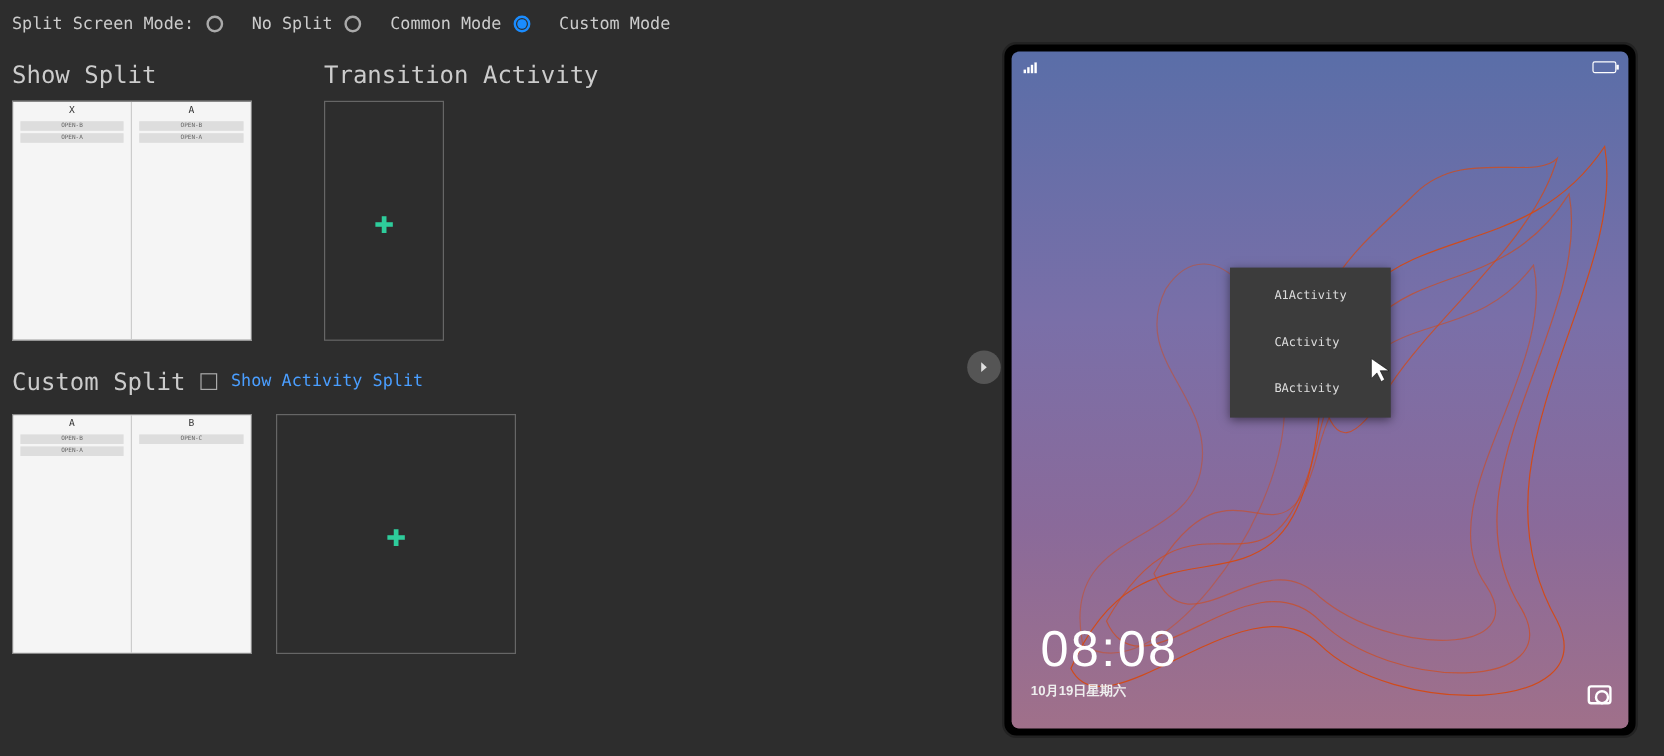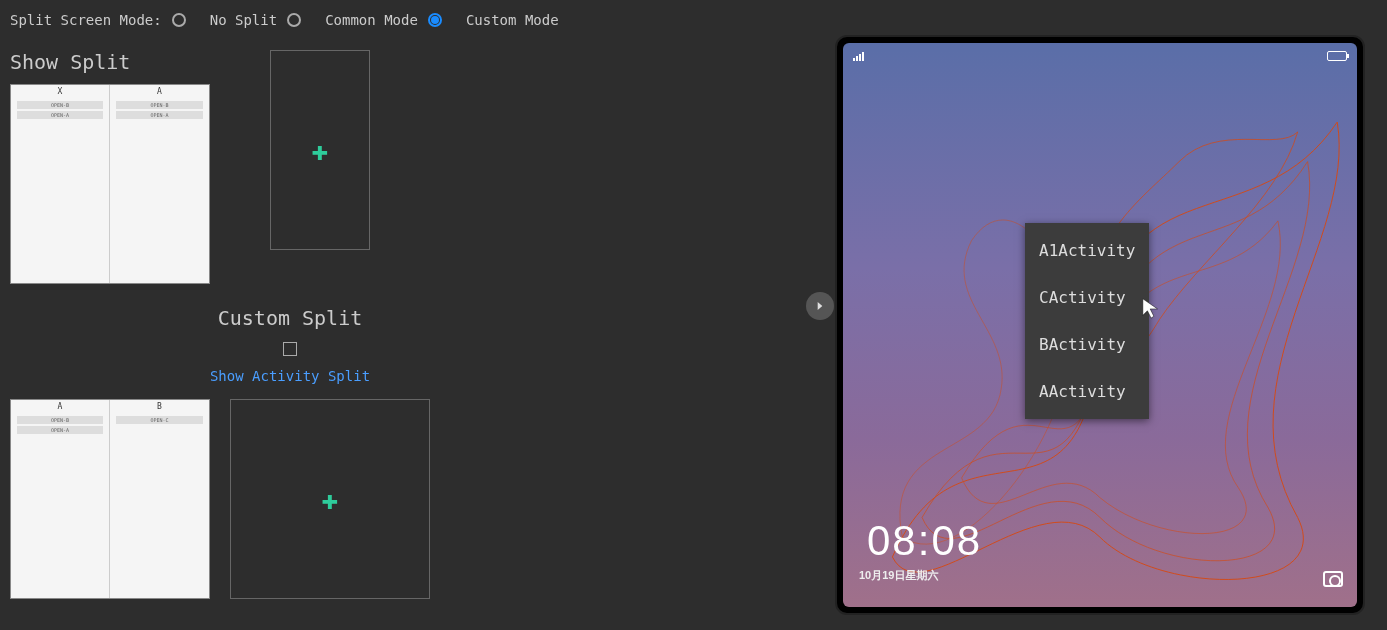--- a/index.html
+++ b/index.html
@@ -110,21 +110,20 @@
   color: #2ecc9b;
   font-size: 28px;
   font-weight: bold;
 }
 
 .custom-split-header {
   margin-top: 22px;
   display: flex;
   align-items: center;
   gap: 12px;
-  flex-direction: column;
 }
 .checkbox {
   width: 14px; height: 14px;
   border: 1px solid #aaa;
   display: inline-block;
   cursor: pointer;
 }
 .link {
   color: #4a9eff;
   cursor: pointer;
@@ -218,23 +217,23 @@
 
 .activity-menu {
   position: absolute;
   left: 182px;
   top: 180px;
   background: #3c3c3c;
   box-shadow: 0 2px 8px rgba(0,0,0,.5);
   padding: 4px 0;
 }
 .activity-item {
-  padding: 12px 12px;
+  padding: 12px 35px;
   color: #ddd;
-  font-size: 16px;
+  font-size: 10px;
   cursor: pointer;
   font-family: monospace;
   border: 2px solid transparent;
   white-space: nowrap;
 }
 .activity-item.selected {
   border: 2px solid #fff;
 }
 .cursor-arrow {
   position: absolute;
@@ -299,20 +298,21 @@
           <div class="half-bar">OPEN-A</div>
         </div>
         <div class="split-half">
           <div class="half-header">A</div>
           <div class="half-bar">OPEN-B</div>
           <div class="half-bar">OPEN-A</div>
         </div>
       </div>
     </div>
     <div class="transition-activity">
+      <div class="section-header">Transition Activity</div>
       <div class="add-panel">
         <span class="plus-icon">✚</span>
       </div>
     </div>
   </div>
 
   <div class="custom-split-header">
     <span class="section-header" style="margin-bottom:0">Custom Split</span>
     <span class="checkbox"></span>
     <span class="link">Show Activity Split</span>
@@ -370,19 +370,18 @@
       <span class="battery"></span>
     </div>
     <div class="clock">08:08</div>
     <div class="date-line">10月19日星期六</div>
     <div class="camera-icon"></div>
 
     <div class="activity-menu">
       <div class="activity-item">A1Activity</div>
       <div class="activity-item">CActivity</div>
       <div class="activity-item">BActivity</div>
-      <div class="activity-item">AActivity</div>
     </div>
     <svg class="cursor-arrow" viewBox="0 0 24 24">
       <path d="M2 2 L2 20 L7 15 L11 23 L14 21 L10 13 L18 13 Z" fill="#fff" stroke="#000" stroke-width="0.5"></path>
     </svg>
   </div>
 </div>
 
 </body></html>

